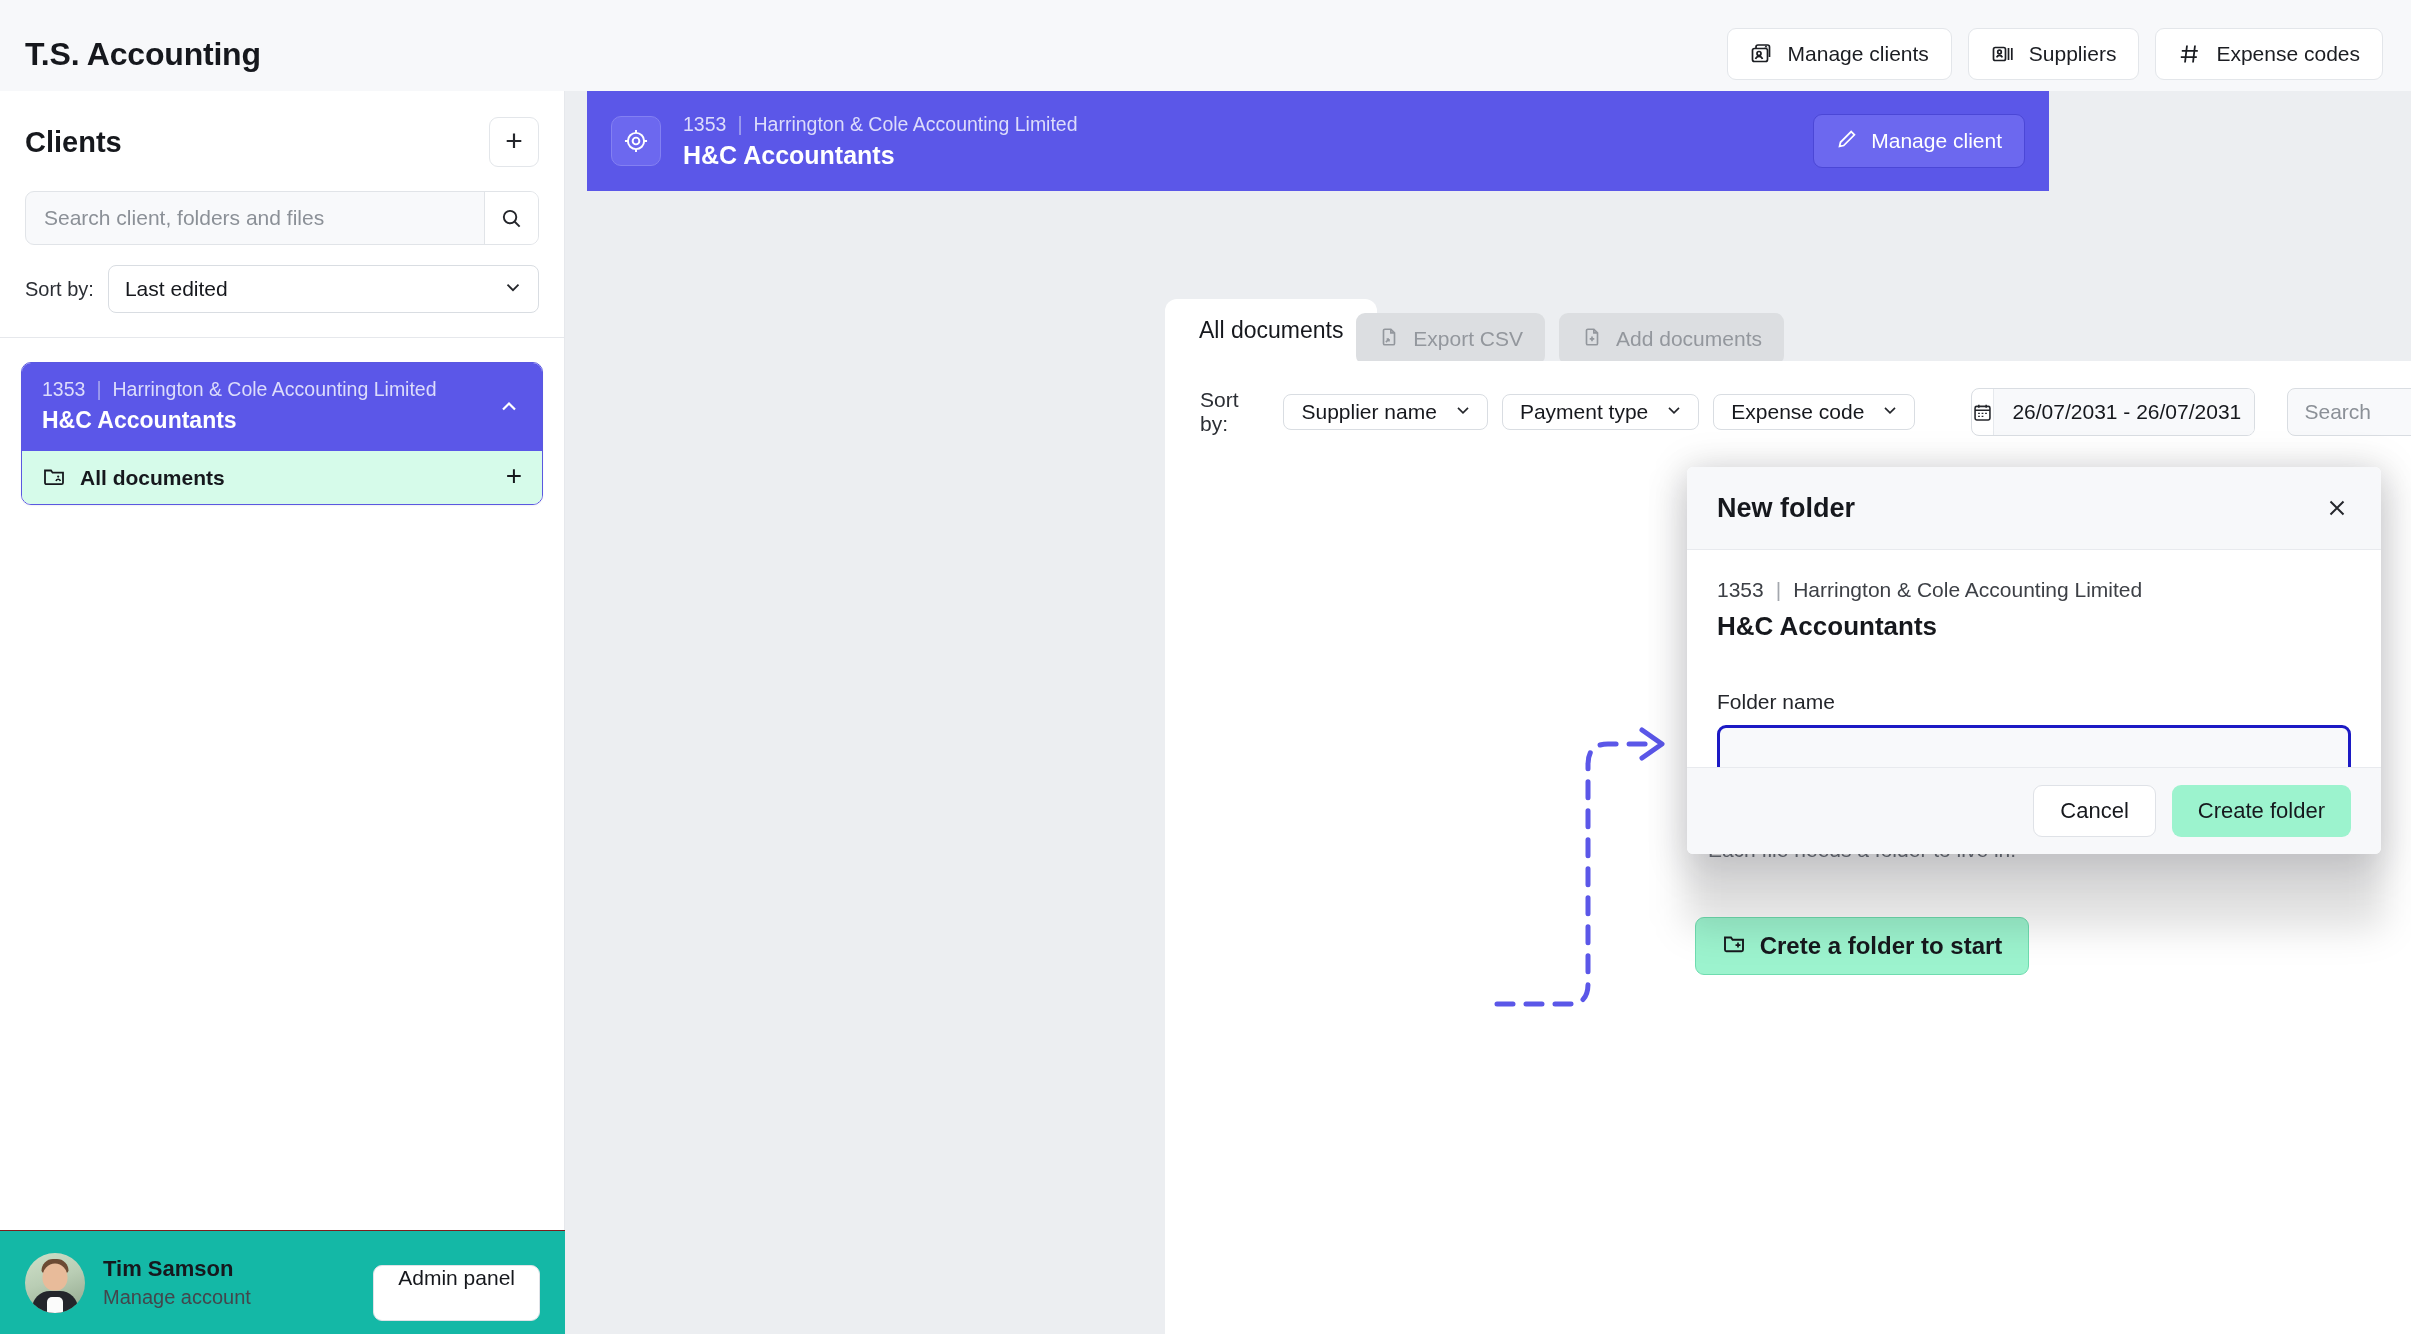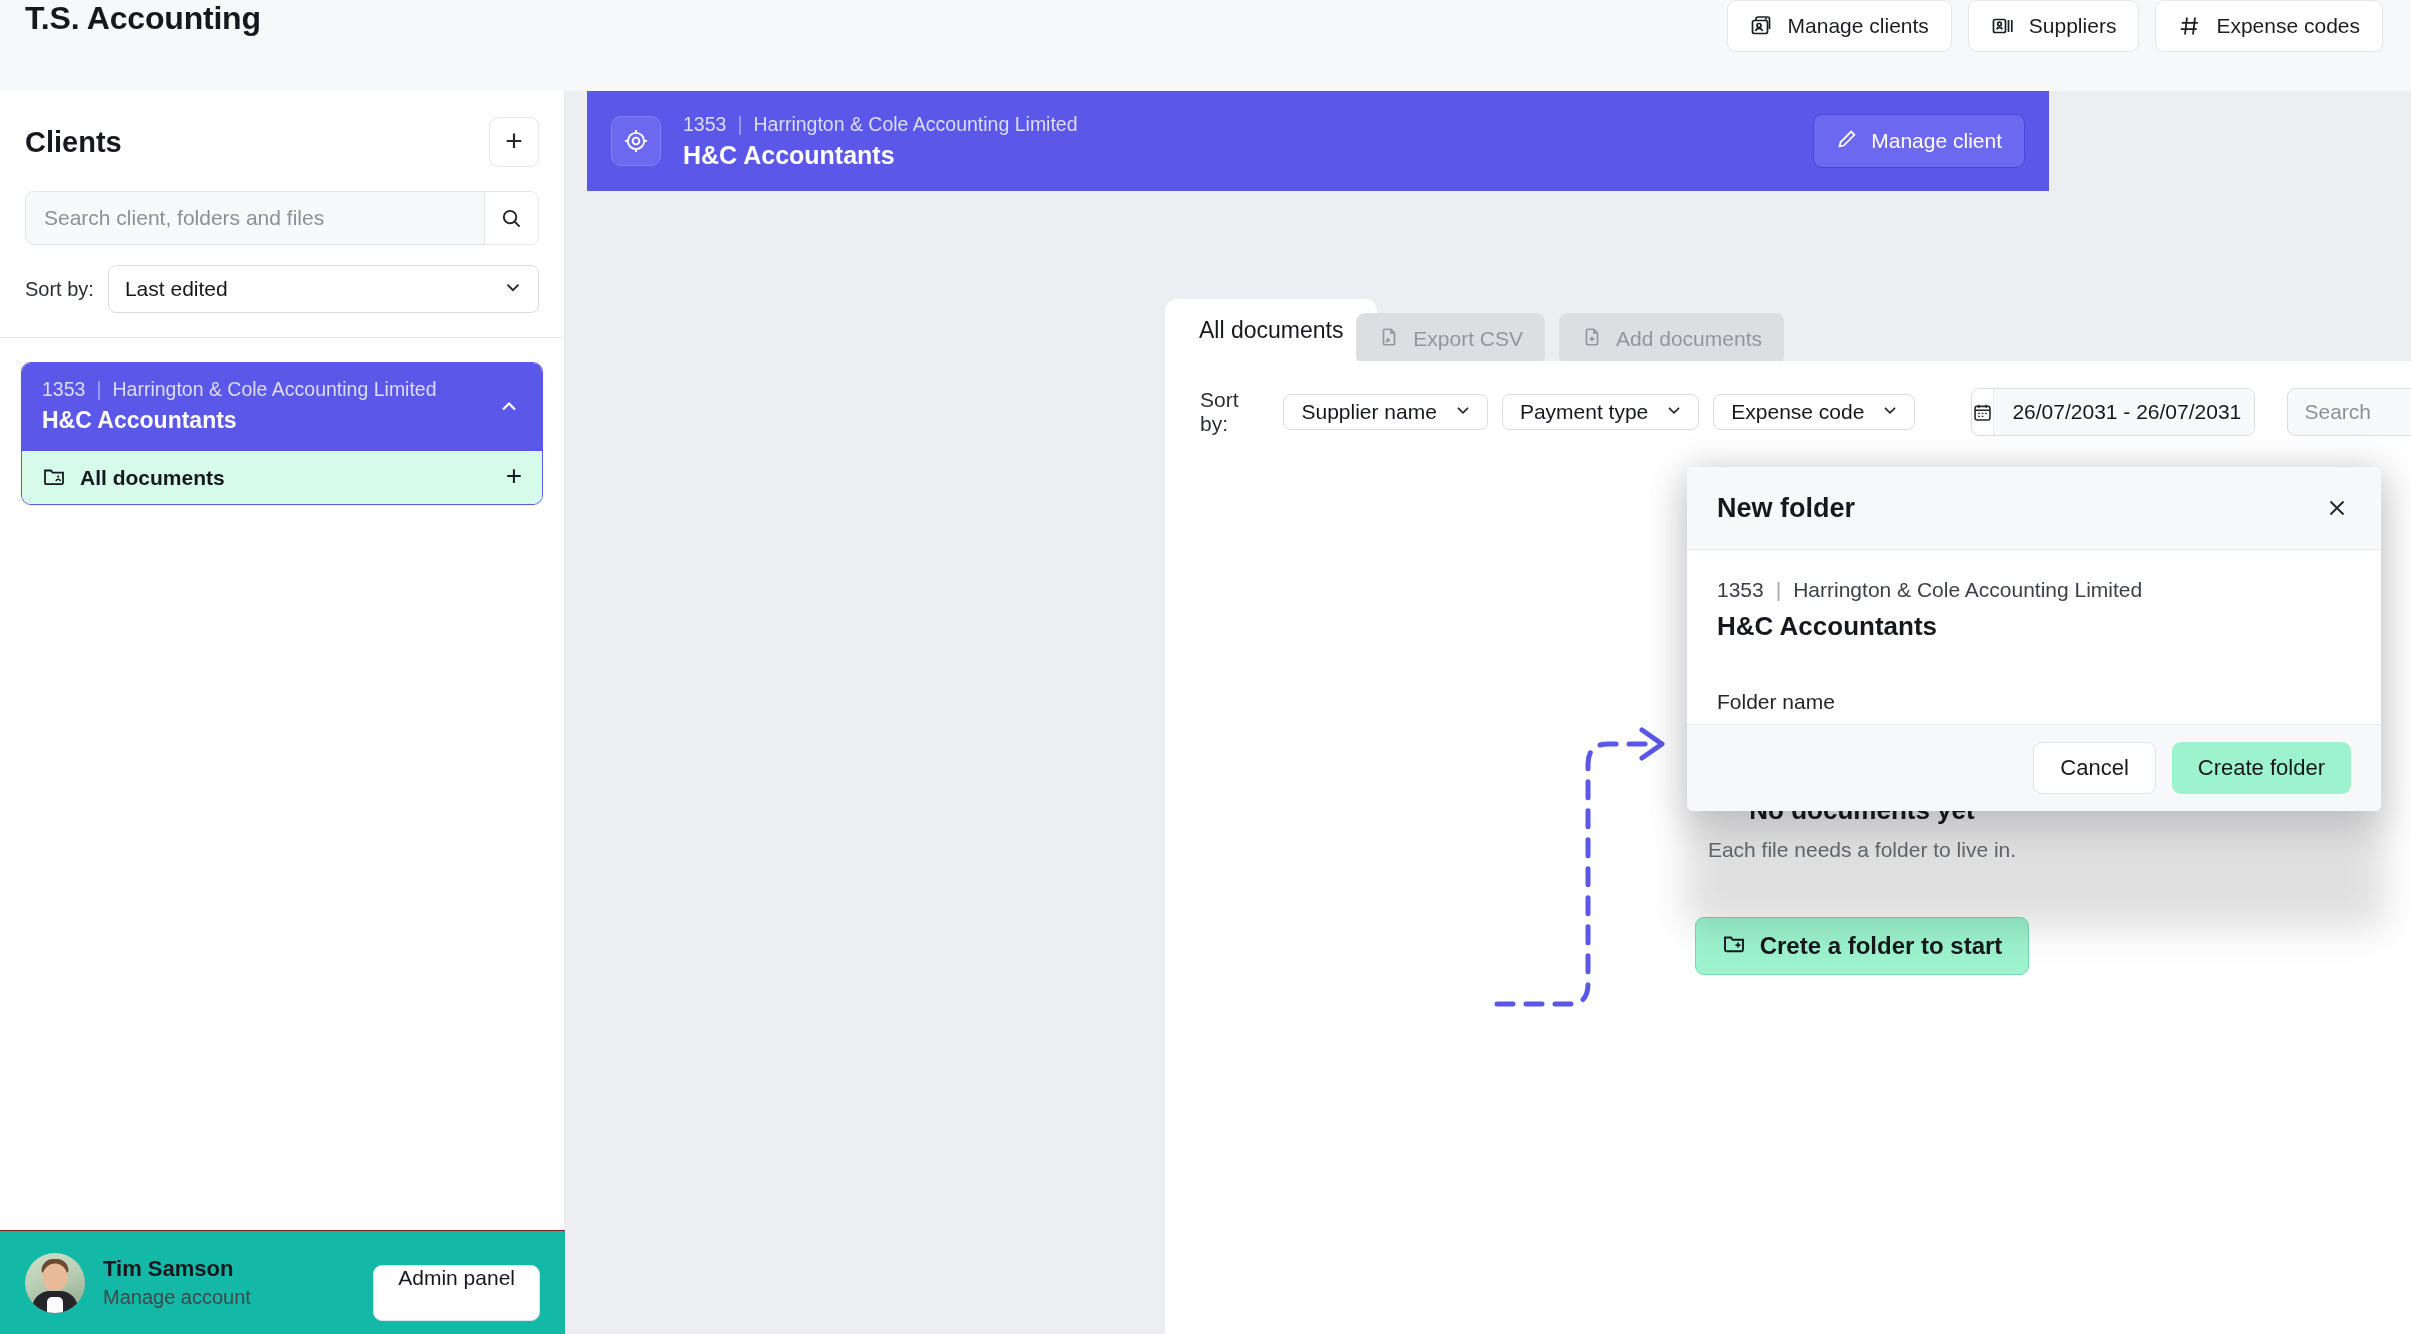--- a/index.html
+++ b/index.html
@@ -8,21 +8,21 @@
     font-family: "Liberation Sans", sans-serif;
     background: #f6f7f9;
     overflow: hidden;
   }
   .app { position: relative; width: 2411px; height: 1334px; }
 
   
   .topbar {
     position: absolute; left: 0; top: 0; width: 2411px; height: 109px;
     background: #f7f8fa;
-    display: flex; align-items: flex-start; justify-content: space-between;
+    display: flex; align-items: center; justify-content: space-between;
     padding: 0 28px 0 25px;
     border-bottom: 1px solid #eceef1;
   }
   .brand { font-size: 32px; font-weight: 700; color: #16181d; letter-spacing: -0.2px; }
   .topbar-actions { display: flex; gap: 16px; align-items: center; }
   .tb-btn {
     display: flex; align-items: center; gap: 14px;
     height: 52px; padding: 0 22px;
     background: #ffffff; border: 1px solid #e3e6ea; border-radius: 9px;
     font-size: 21px; color: #1b1d22; cursor: pointer; white-space: nowrap;
@@ -212,21 +212,21 @@
     display: flex; align-items: center; gap: 14px;
     font-size: 24px; font-weight: 700; color: #16181d; cursor: pointer;
   }
 
   
   .modal-shadow {
     position: absolute; left: 1685px; top: 467px; width: 700px; height: 462px;
     background: rgba(0,0,0,0.12); filter: blur(18px); border-radius: 14px;
   }
   .modal {
-    position: absolute; left: 1687px; top: 467px; width: 694px; height: 344px;
+    position: absolute; left: 1687px; top: 467px; width: 694px; height: 387px;
     background: #ffffff; border-radius: 6px; overflow: hidden;
     box-shadow: 0 14px 40px rgba(20,22,40,.18);
   }
   .modal-head {
     height: 83px; background: #f7f8fa; border-bottom: 1px solid #e8eaee;
     display: flex; align-items: center; justify-content: space-between; padding: 0 26px 0 30px;
   }
   .modal-title { font-size: 27px; font-weight: 700; color: #16181d; }
   .modal-close {
     width: 36px; height: 36px; display: flex; align-items: center; justify-content: center;

